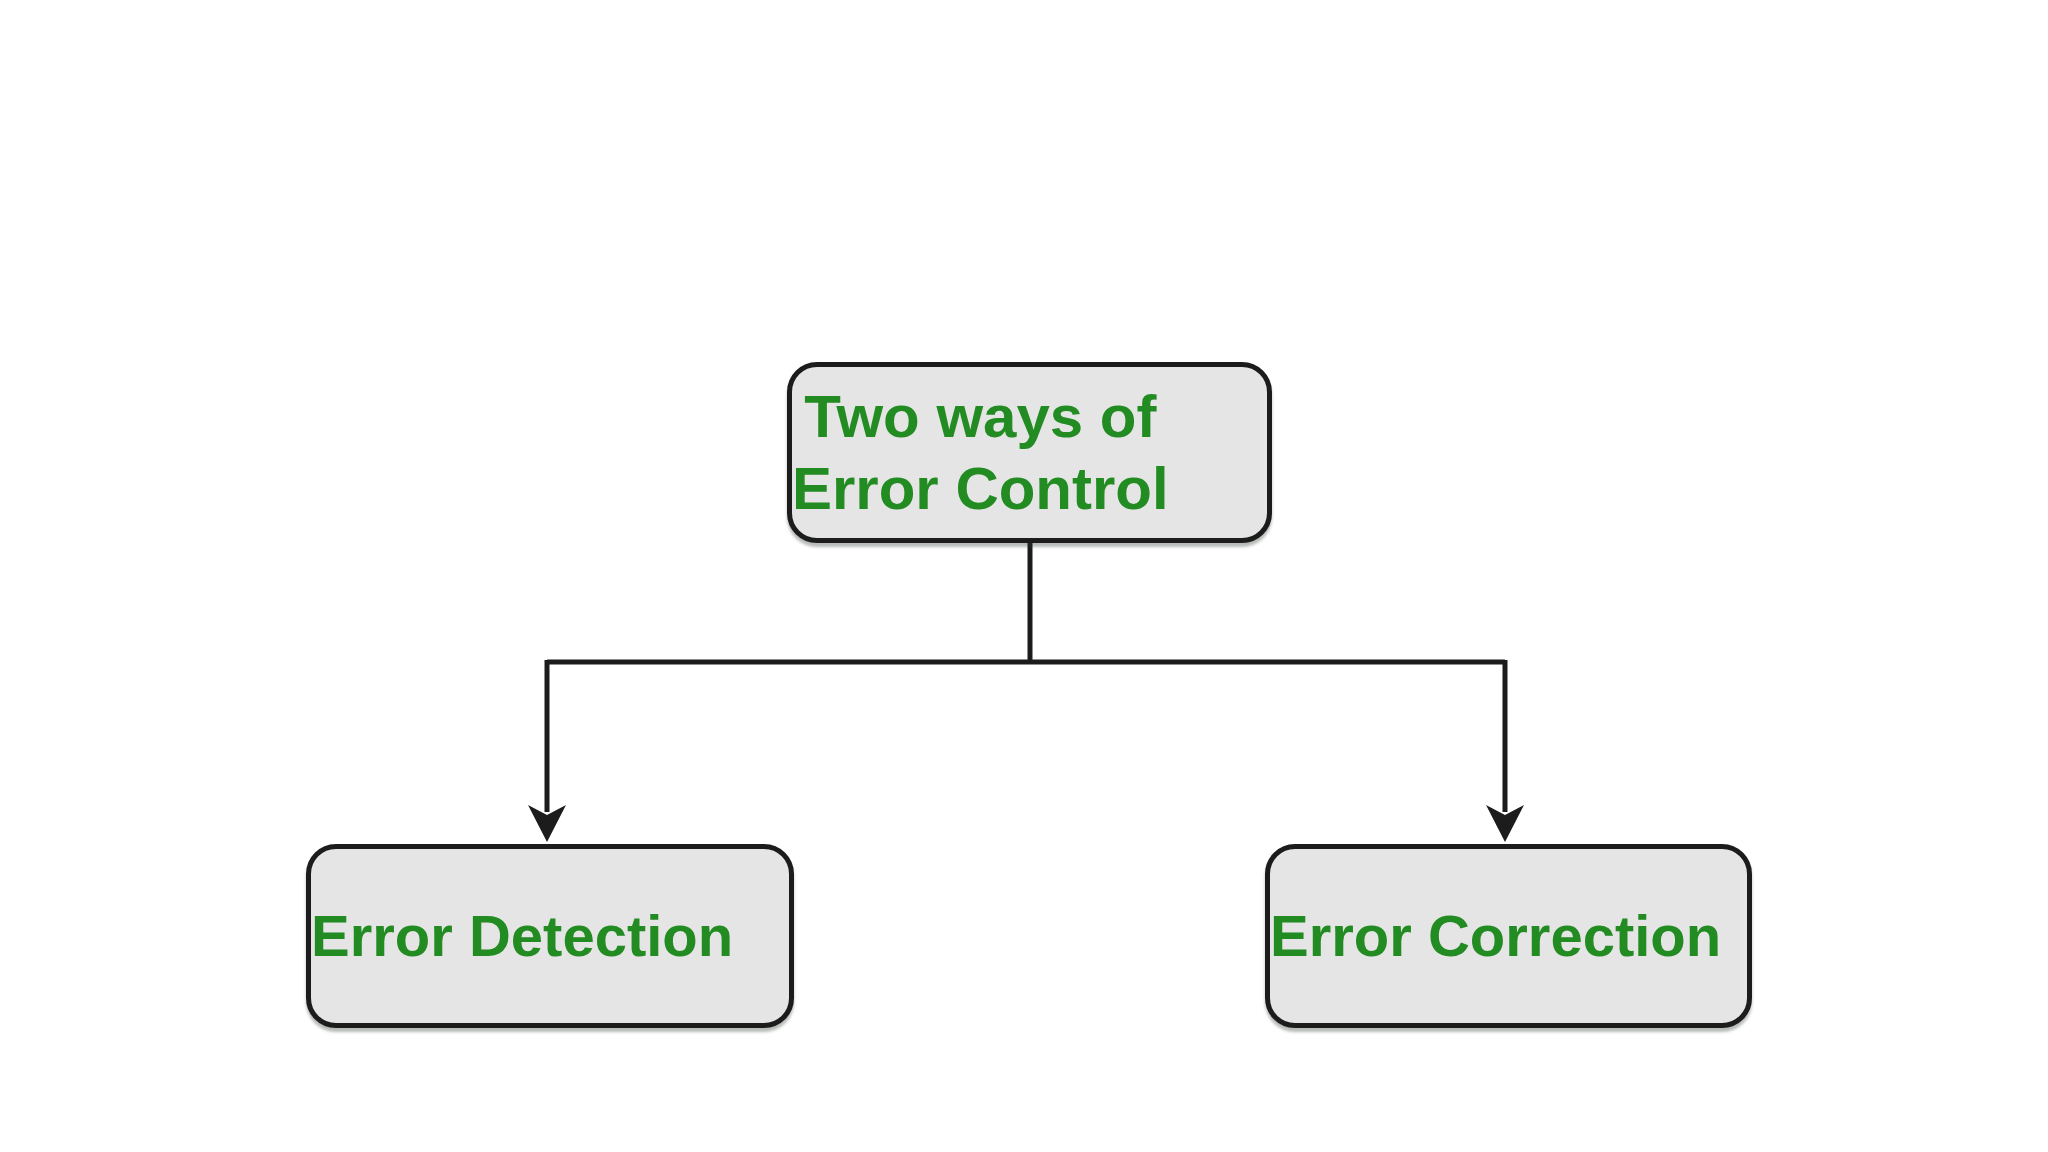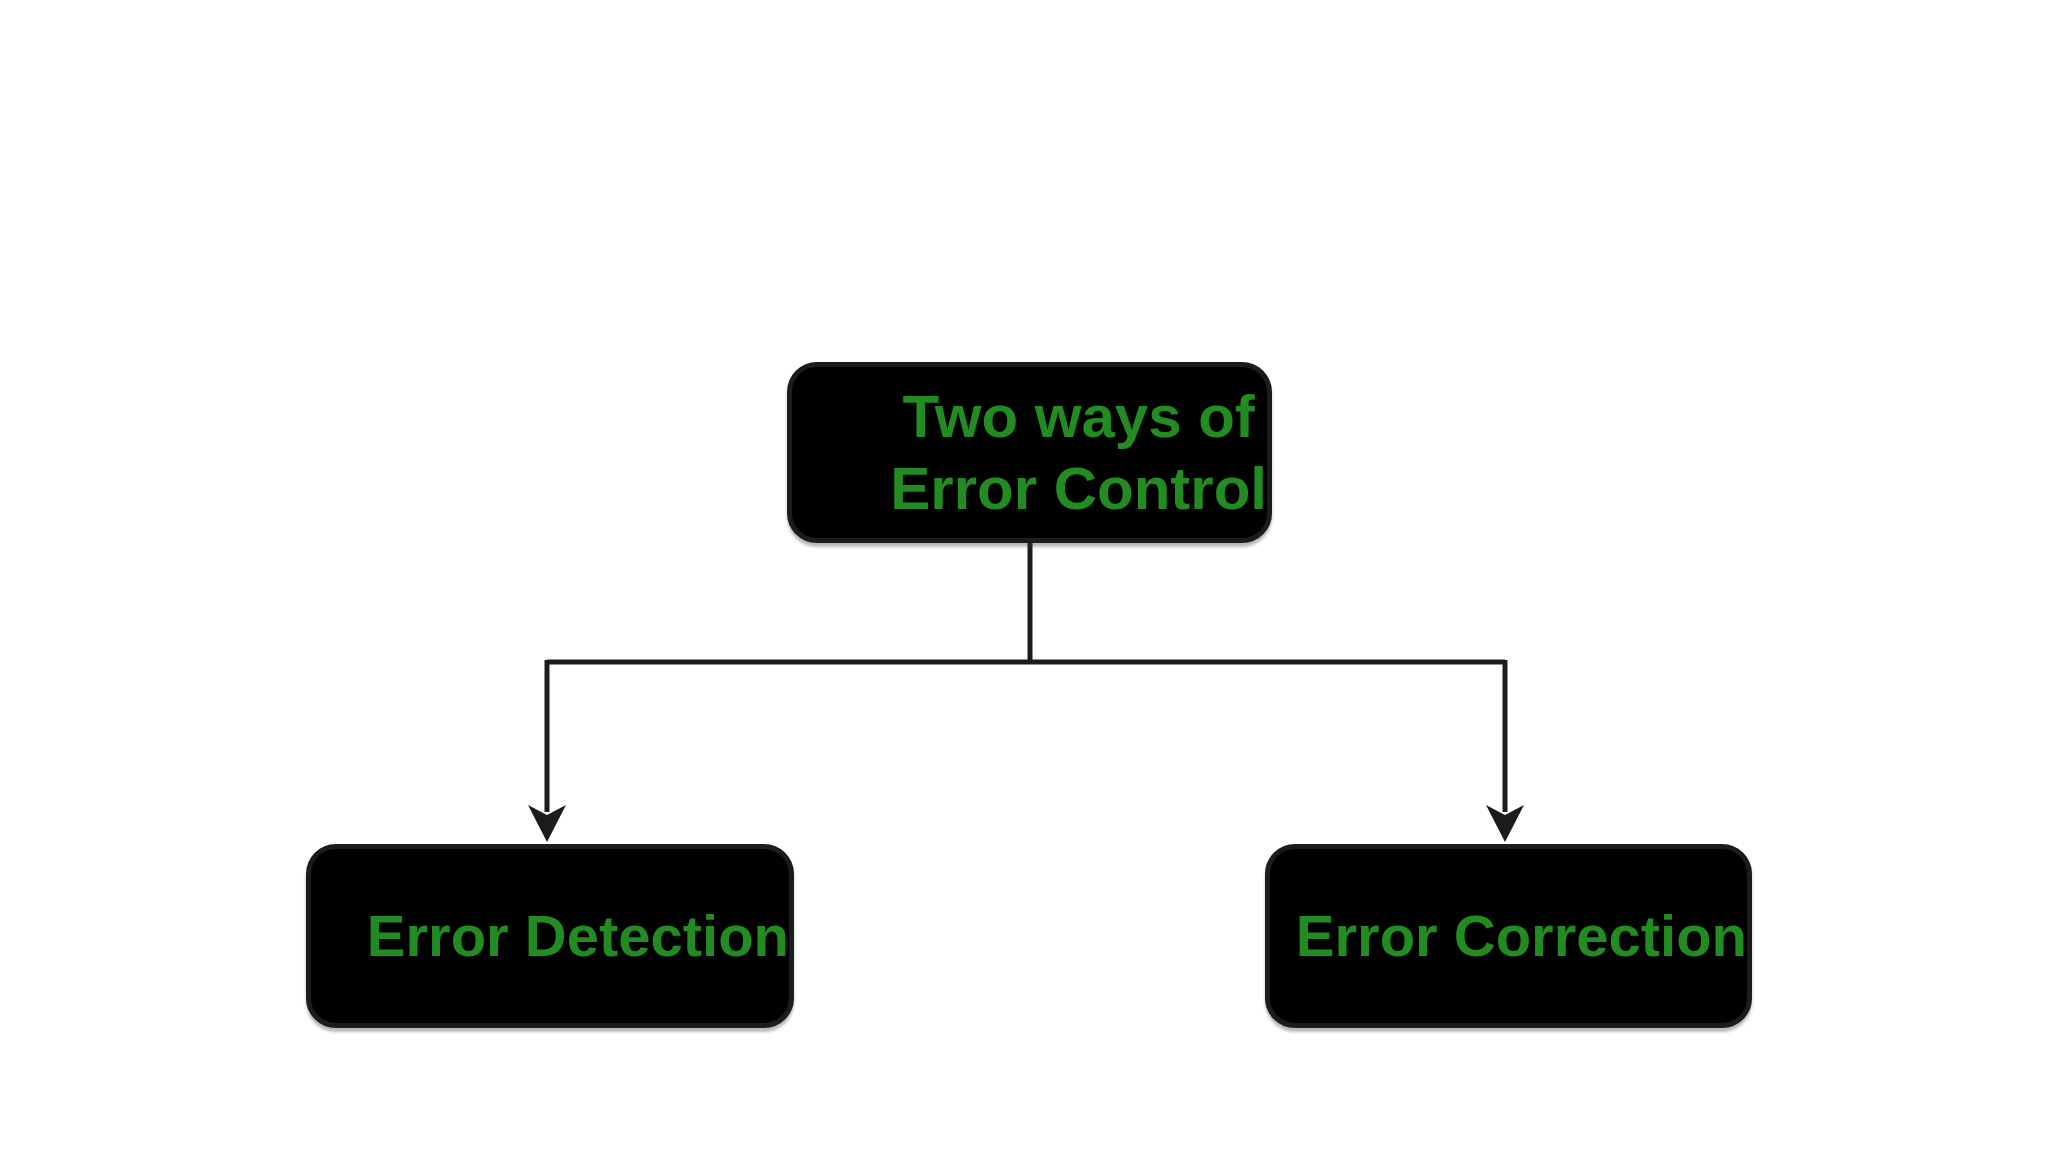--- a/index.html
+++ b/index.html
@@ -29,26 +29,26 @@
   .connector-svg {
     position: absolute;
     left: 0;
     top: 0;
     width: 2048px;
     height: 1152px;
   }
   .node {
     position: absolute;
     box-sizing: border-box;
-    background: #000000;
+    background: #e5e5e5;
     border: 5px solid #1c1c1c;
     border-radius: 30px;
     display: flex;
     align-items: center;
-    justify-content: flex-end;
+    justify-content: flex-start;
     text-align: center;
     box-shadow: 0 4px 3px rgba(50, 60, 50, 0.35);
   }
   .node-label {
     color: #228B22;
     font-weight: 700;
     white-space: pre-line;
     text-align: center;
   }
   #node-root {

